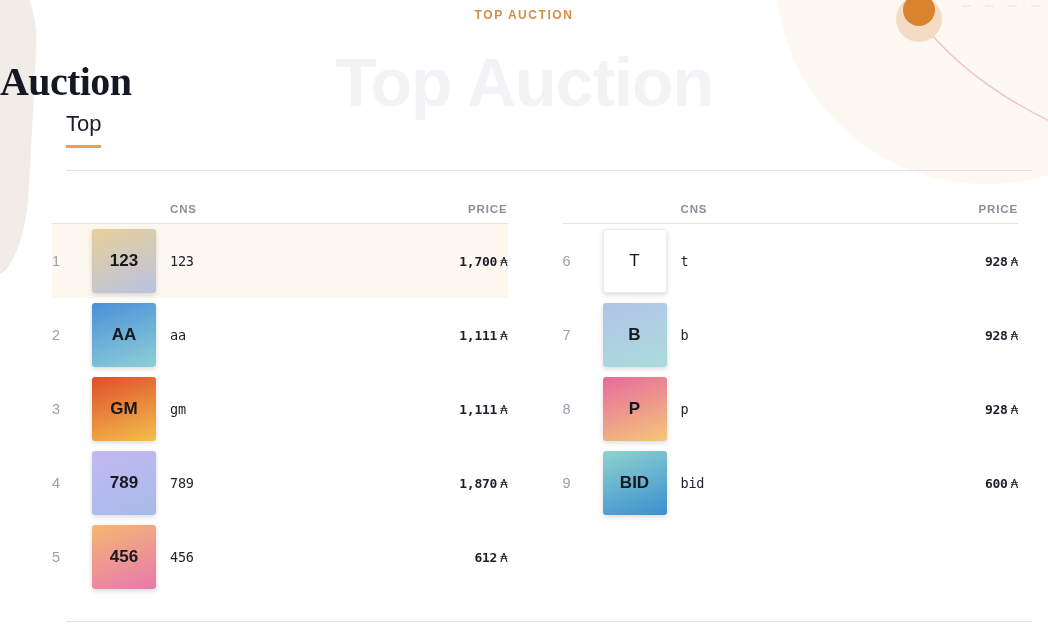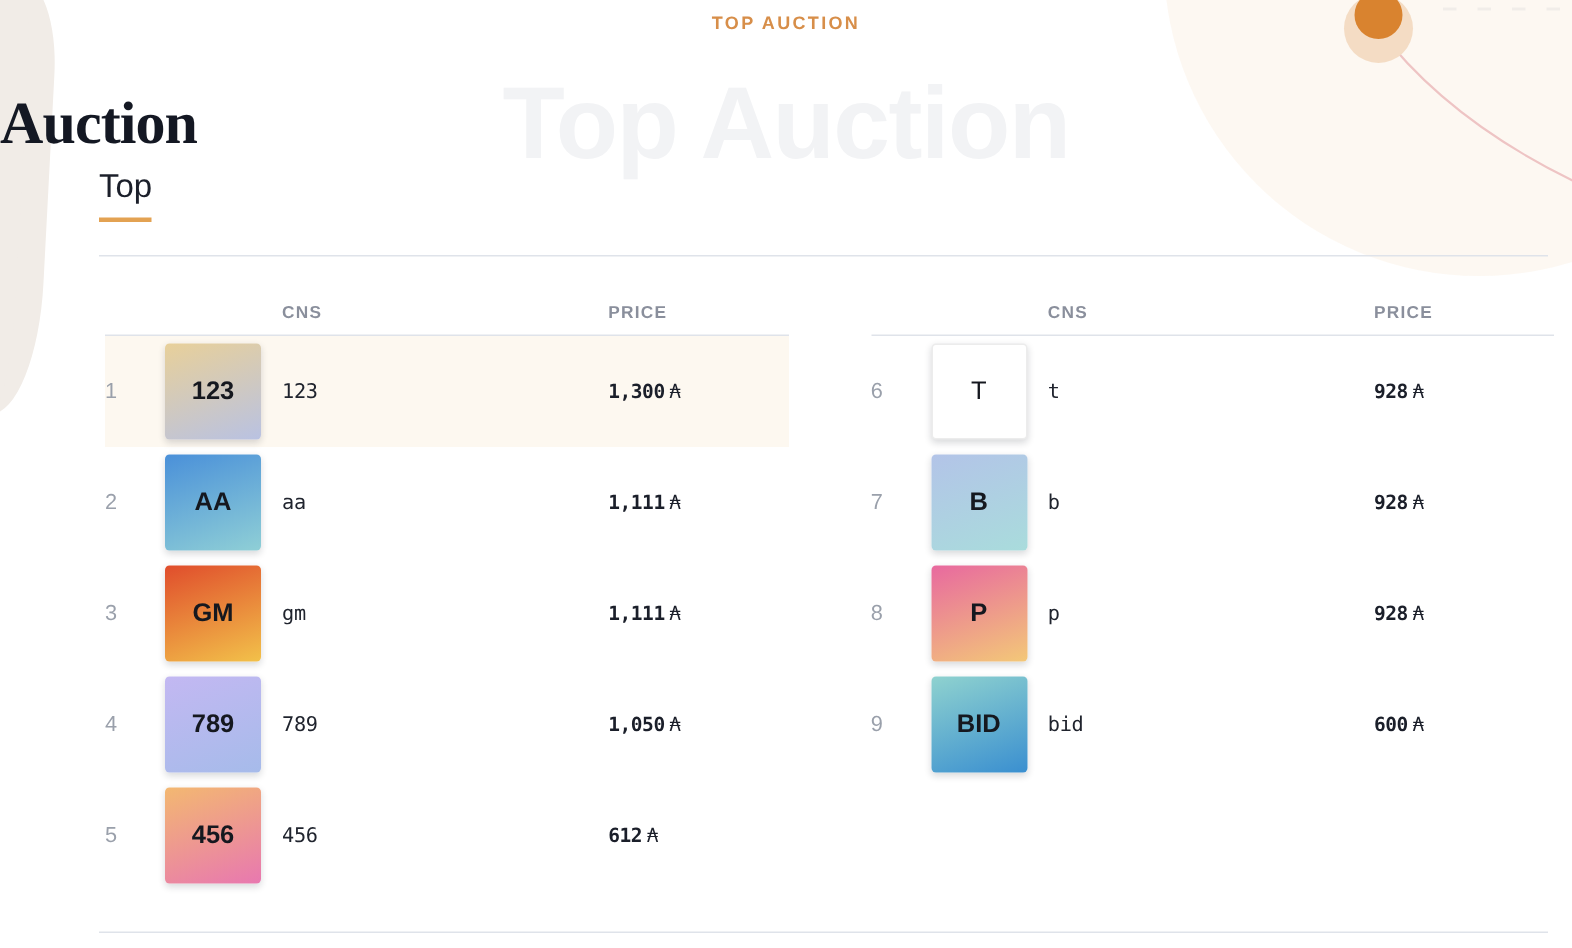--- a/index.html
+++ b/index.html
@@ -182,21 +182,21 @@
     left: 66px;
     width: 966px;
     height: 1px;
     background: #dfe3ea;
   }
 
   
   .tables {
     position: absolute;
     top: 190px;
-    left: 70px;
+    left: 52px;
     width: 966px;
     display: flex;
     gap: 55px;
   }
 
   .table {
     flex: 1 1 0;
     min-width: 0;
   }
 
@@ -205,21 +205,21 @@
     align-items: flex-end;
     height: 34px;
     border-bottom: 1px solid #dfe3ea;
     padding: 0 0 8px 0;
   }
 
   .col-rank  { width: 40px; flex: 0 0 40px; }
   .col-tile  { width: 64px; flex: 0 0 64px; }
   .col-gap   { width: 14px; flex: 0 0 14px; }
   .col-cns   { flex: 1 1 auto; min-width: 0; }
-  .col-price { width: 120px; flex: 0 0 120px; text-align: left; }
+  .col-price { width: 120px; flex: 0 0 120px; text-align: right; }
 
   .th {
     font-size: 11.5px;
     font-weight: 700;
     letter-spacing: .85px;
     color: #8a8f9c;
   }
 
   .row {
     display: flex;
@@ -323,21 +323,21 @@
           <div class="col-cns th">CNS</div>
           <div class="col-price th">PRICE</div>
         </div>
         <div class="row highlight">
           <div class="col-rank rank">1</div>
           <div class="col-tile">
             <div class="tile" style="background: linear-gradient(160deg, rgb(232, 208, 154) 0%, rgb(185, 194, 226) 100%);">123</div>
           </div>
           <div class="col-gap"></div>
           <div class="col-cns cns">123</div>
-          <div class="col-price price"><span>1,300</span><span class="sym">₳</span></div>
+          <div class="col-price price"><span>1,700</span><span class="sym">₳</span></div>
         </div>
         <div class="row">
           <div class="col-rank rank">2</div>
           <div class="col-tile">
             <div class="tile" style="background: linear-gradient(160deg, rgb(74, 144, 217) 0%, rgb(143, 207, 214) 100%);">AA</div>
           </div>
           <div class="col-gap"></div>
           <div class="col-cns cns">aa</div>
           <div class="col-price price"><span>1,111</span><span class="sym">₳</span></div>
         </div>
@@ -350,21 +350,21 @@
           <div class="col-cns cns">gm</div>
           <div class="col-price price"><span>1,111</span><span class="sym">₳</span></div>
         </div>
         <div class="row">
           <div class="col-rank rank">4</div>
           <div class="col-tile">
             <div class="tile" style="background: linear-gradient(160deg, rgb(195, 184, 242) 0%, rgb(166, 187, 234) 100%);">789</div>
           </div>
           <div class="col-gap"></div>
           <div class="col-cns cns">789</div>
-          <div class="col-price price"><span>1,050</span><span class="sym">₳</span></div>
+          <div class="col-price price"><span>1,870</span><span class="sym">₳</span></div>
         </div>
         <div class="row">
           <div class="col-rank rank">5</div>
           <div class="col-tile">
             <div class="tile" style="background: linear-gradient(160deg, rgb(243, 184, 113) 0%, rgb(232, 120, 176) 100%);">456</div>
           </div>
           <div class="col-gap"></div>
           <div class="col-cns cns">456</div>
           <div class="col-price price"><span>612</span><span class="sym">₳</span></div>
         </div>

